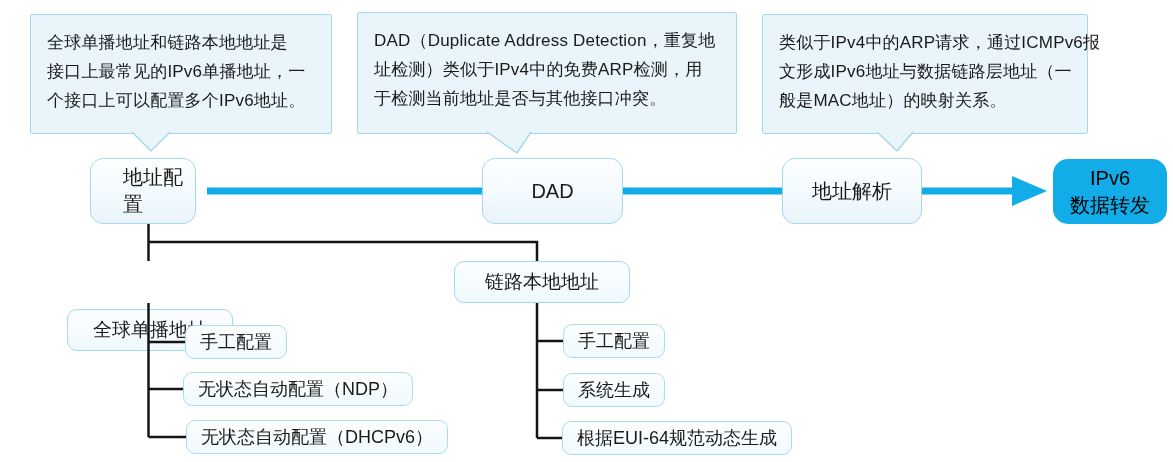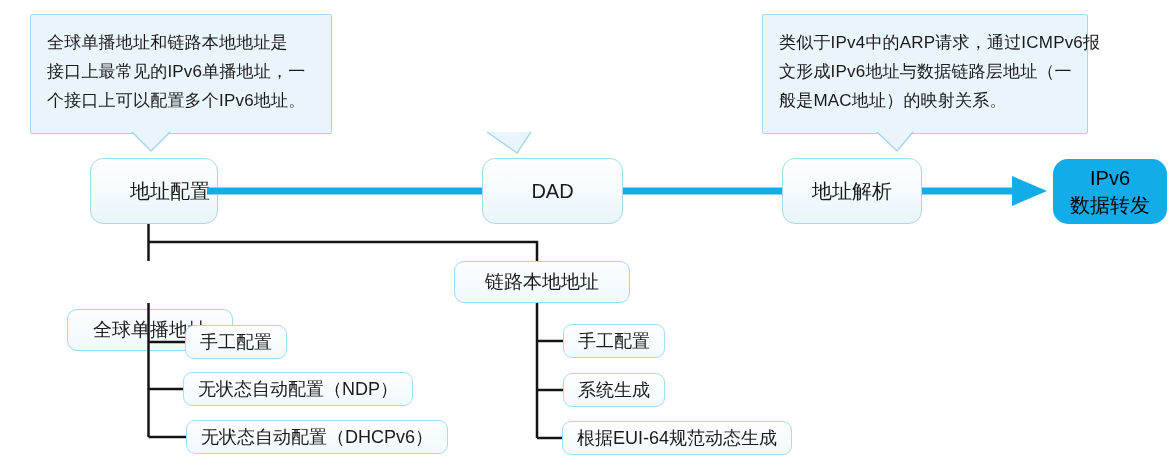--- a/index.html
+++ b/index.html
@@ -83,28 +83,33 @@
 <body>
 
 <div id="canvas">
 
   <div class="callout" style="left:30px;top:14px;width:302px;height:120px;">
     <div class="line">全球单播地址和链路本地地址是</div>
     <div class="line">接口上最常见的IPv6单播地址，一</div>
     <div class="line">个接口上可以配置多个IPv6地址。</div>
   </div>
 
+  <div class="callout" style="left:357px;top:12px;width:380px;height:122px;">
+    <div class="line">DAD（Duplicate Address Detection，重复地</div>
+    <div class="line">址检测）类似于IPv4中的免费ARP检测，用</div>
+    <div class="line">于检测当前地址是否与其他接口冲突。</div>
+  </div>
 
   <div class="callout" style="left:762px;top:14px;width:326px;height:120px;">
     <div class="line">类似于IPv4中的ARP请求，通过ICMPv6报</div>
     <div class="line">文形成IPv6地址与数据链路层地址（一</div>
     <div class="line">般是MAC地址）的映射关系。</div>
   </div>
 
-  <div class="flow-node" style="left:90px;top:158px;width:128px;padding-left:32px;">
+  <div class="flow-node" style="left:90px;top:158px;width:106px;padding-left:32px;">
     <span>地址配置</span>
   </div>
 
   <div class="flow-node" style="left:482px;top:158px;width:141px;">
     <span>DAD</span>
   </div>
 
   <div class="flow-node" style="left:782px;top:158px;width:140px;">
     <span>地址解析</span>
   </div>

